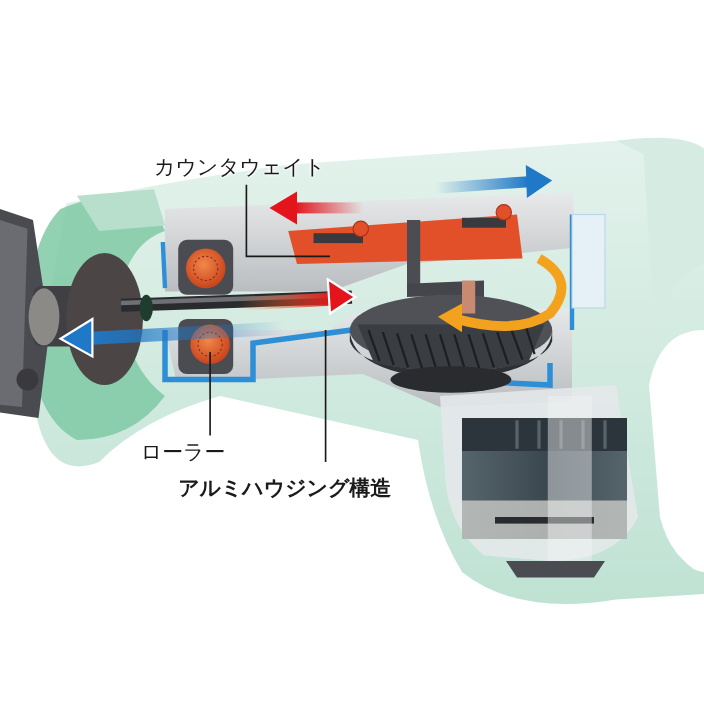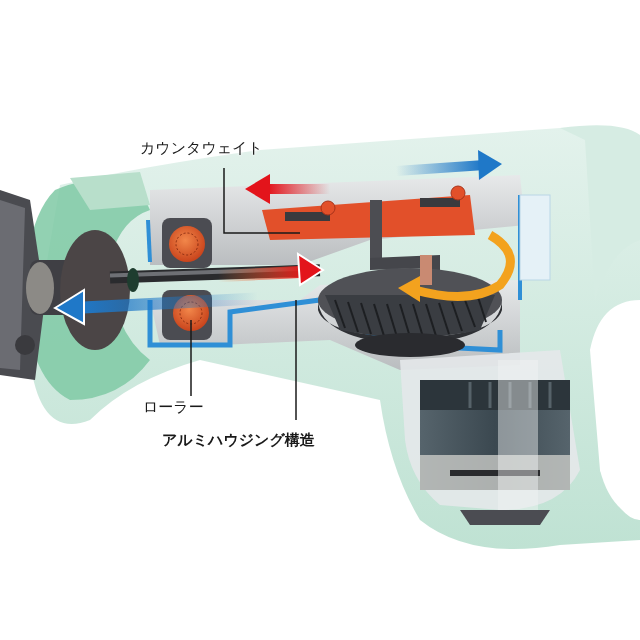--- a/index.html
+++ b/index.html
@@ -1,22 +1,22 @@
 <!DOCTYPE html>
 <html><head>
 <meta charset="utf-8">
 <style>
   html, body { margin:0; padding:0; background:#ffffff; }
   body { width:640px; height:640px; position:relative; overflow:hidden;
          font-family:"DejaVu Sans", "Liberation Sans", sans-serif; }
   #stage { position:absolute; left:0; top:0; width:640px; height:640px; }
-  .label { position:absolute; color:#1a1a1a; font-size:15px; white-space:nowrap; letter-spacing:0px;
+  .label { position:absolute; color:#1a1a1a; font-size:19px; white-space:nowrap; letter-spacing:0px;
            text-shadow:0 0 3px #fff, 0 0 3px #fff, 0 0 4px #fff; }
   #lbl-counterweight { left:140px; top:139px; }
-  #lbl-roller { left:143px; top:398px; }
+  #lbl-roller { left:128px; top:398px; }
   #lbl-housing { left:162px; top:431px;font-weight:bold; }
 </style>
 </head>
 <body>
 
 <svg id="stage" viewBox="0 0 640 640" xmlns="http://www.w3.org/2000/svg">
   <defs>
     <linearGradient id="gMint" x1="0" y1="0" x2="0" y2="1">
       <stop offset="0" stop-color="#e3f2ec"></stop>
       <stop offset="1" stop-color="#bfe2d3"></stop>

